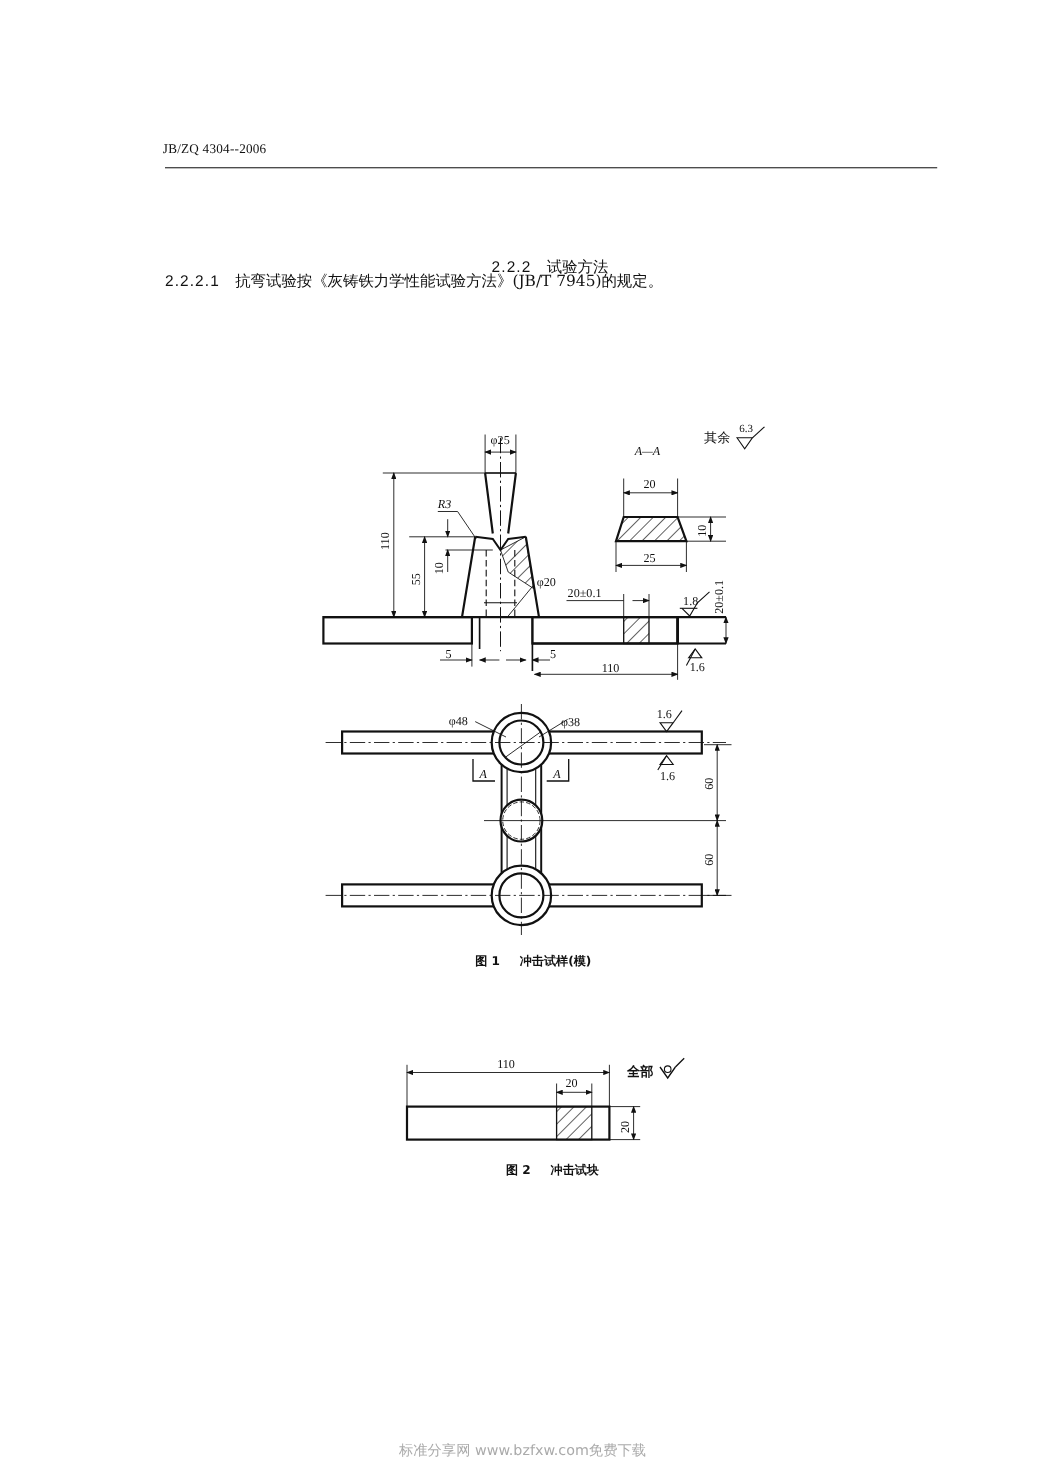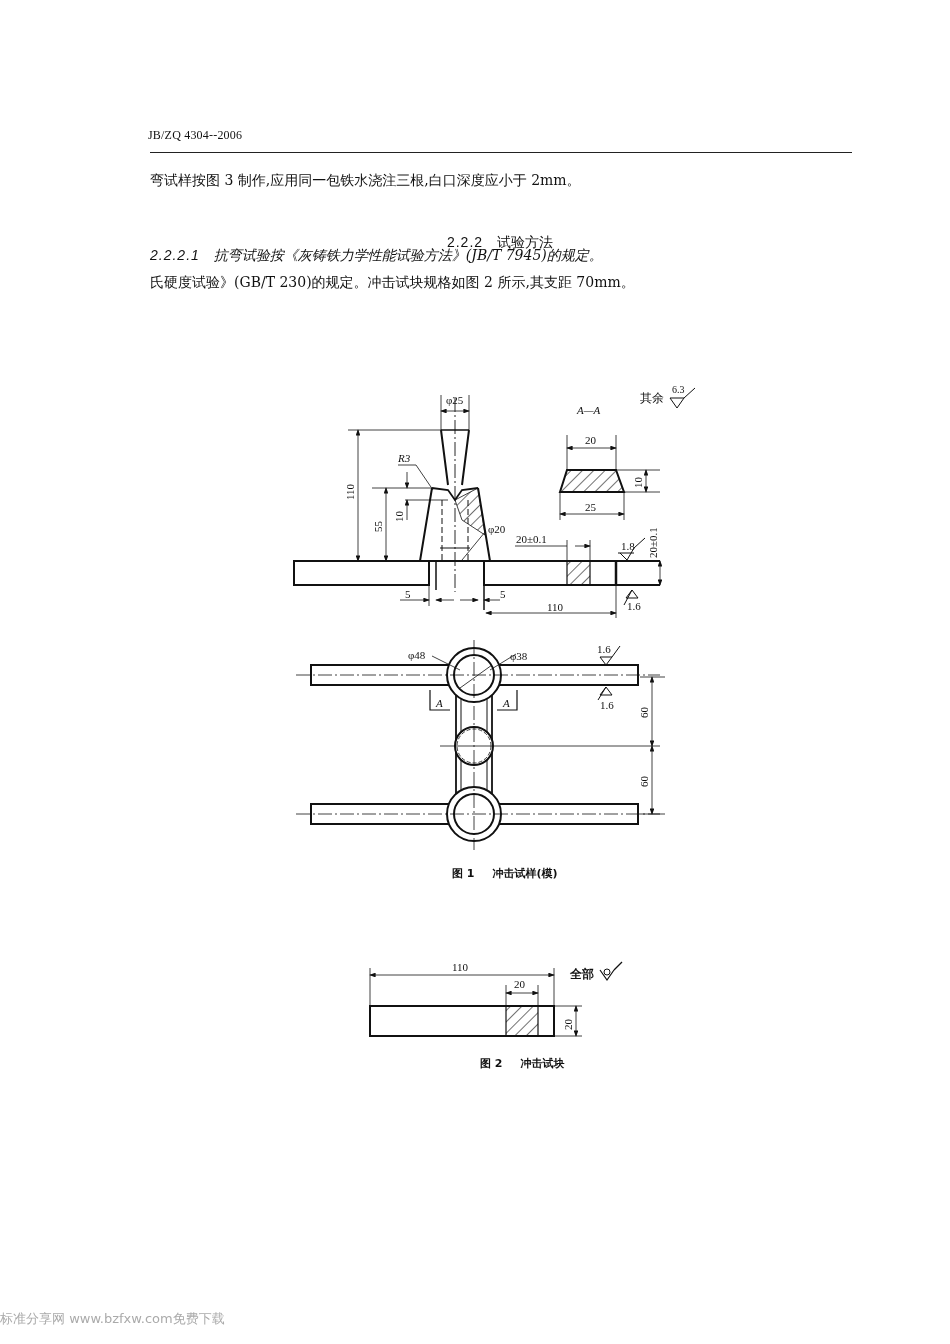--- a/index.html
+++ b/index.html
@@ -1,43 +1,41 @@
 <!DOCTYPE html>
 <html><head>
 <meta charset="utf-8">
 <style>
   html, body { margin: 0; padding: 0; background: #ffffff; }
   body { width: 950px; height: 1344px; position: relative; overflow: hidden; font-family: "DejaVu Serif", "Liberation Serif", serif; color: #111; }
   .header-code { position: absolute; left: 148px; top: 128px; font-size: 12px; font-family: "Liberation Serif", serif; letter-spacing: 0.2px; }
   .header-rule { position: absolute; left: 150px; top: 152px; width: 702px; height: 1px; background: #222; }
   .para { position: absolute; left: 150px; width: 700px; font-size: 14px; line-height: 24px; }
   .para .num { font-family: "Liberation Sans", sans-serif; letter-spacing: 1px; margin-right: 14px; }
-  .caption { position: absolute; font-family: "DejaVu Sans", sans-serif; font-weight: bold; font-size: 11px; margin-left: 20px; }
+  .caption { position: absolute; font-family: "DejaVu Sans", sans-serif; font-weight: bold; font-size: 11px; }
   .caption .num { margin-right: 18px; }
   svg { position: absolute; left: 0; top: 0; }
   svg text { font-family: "Liberation Serif", serif; fill: #111; }
-  .footer { position: absolute; top: 1310px; left: 0; width: 950px; text-align: left; font-size: 13px; color: #aaa; font-family: "DejaVu Sans", sans-serif; }
+  .footer { position: absolute; top: 1310px; left: 0; width: 950px; text-align: center; font-size: 13px; color: #aaa; font-family: "DejaVu Sans", sans-serif; }
 </style>
 </head>
 <body>
 
 <div class="header-code">JB/ZQ 4304--2006</div>
 <div class="header-rule"></div>
 
 <div class="para" style="top:168px;">
-  <div>弯试样按图 3 制作,应用同一包铁水浇注三根,白口深度应小于 2mm。</div>
 </div>
 <div class="para" style="top:230px;text-align:center;">
   <span class="num">2.2.2</span><span>试验方法</span>
 </div>
-<div class="para" style="top:243px;font-style:italic;">
+<div class="para" style="top:243px;">
   <span class="num">2.2.2.1</span><span>抗弯试验按《灰铸铁力学性能试验方法》(JB/T 7945)的规定。</span>
 </div>
 <div class="para" style="top:270px;">
-  <div>氏硬度试验》(GB/T 230)的规定。冲击试块规格如图 2 所示,其支距 70mm。</div>
 </div>
 
 <svg width="950" height="1344" viewBox="0 0 950 1344">
   <defs>
     <pattern id="hatch" patternUnits="userSpaceOnUse" width="8" height="8" patternTransform="rotate(45)">
       <line x1="0" y1="0" x2="0" y2="8" stroke="#111" stroke-width="1.2"></line>
     </pattern>
     <marker id="arr" markerWidth="8" markerHeight="6" refX="7" refY="3" orient="auto">
       <path d="M0,0 L8,3 L0,6 z" fill="#111"></path>
     </marker>

